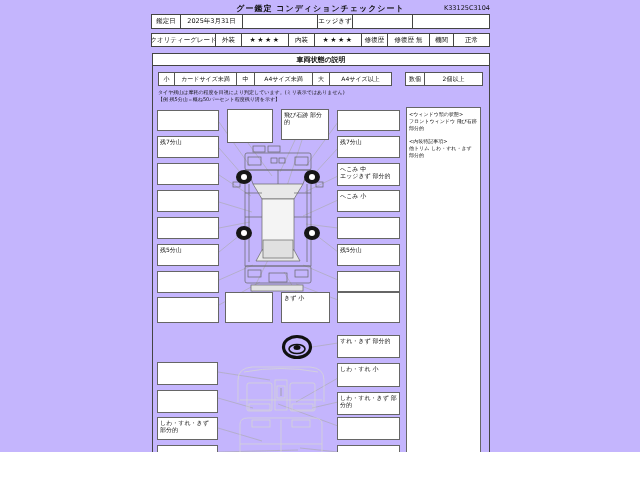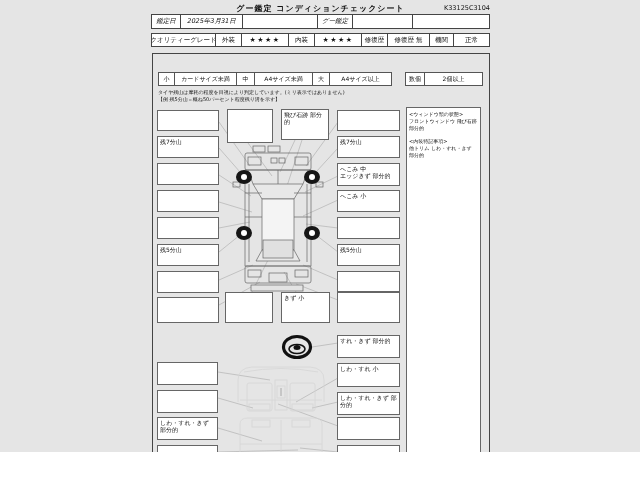--- a/index.html
+++ b/index.html
@@ -1,16 +1,16 @@
 <!DOCTYPE html>
 <html><head>
 <meta charset="utf-8">
 <style>
   html,body{margin:0;padding:0;background:#fff;}
-  .page{position:relative;width:640px;height:452px;background:#e5e5e5;overflow:hidden;
+  .page{position:relative;width:640px;height:452px;background:#c4b5fd;overflow:hidden;
         font-family:"DejaVu Sans",sans-serif;color:#111;}
   .art{position:absolute;left:0;top:0;width:640px;height:480px;}
   .title{position:absolute;left:151px;top:3px;width:339px;text-align:center;
          font-size:8px;font-weight:bold;letter-spacing:1px;}
   .code{position:absolute;left:390px;top:4px;width:100px;text-align:right;font-size:6.5px;}
   .row{position:absolute;display:flex;border:1px solid #444;background:#fff;box-sizing:border-box;}
   .cell{border-right:1px solid #444;display:flex;align-items:center;justify-content:center;
         font-size:6.5px;box-sizing:border-box;overflow:hidden;white-space:nowrap;}
   .cell:last-child{border-right:none;text-align:center;}
   .stars{font-size:7px;letter-spacing:1.5px;}
@@ -129,42 +129,43 @@
     <g>
       <ellipse cx="297" cy="347" rx="13.5" ry="10.5" fill="none" stroke="#111" stroke-width="3.2"></ellipse>
       <ellipse cx="297" cy="349" rx="8" ry="4.5" fill="none" stroke="#111" stroke-width="1.6"></ellipse>
       <ellipse cx="297" cy="347.5" rx="3.5" ry="2.5" fill="#111"></ellipse>
     </g>
   </svg>
 
   <div class="title">グー鑑定 コンディションチェックシート</div>
   <div class="code">K33125C3104</div>
 
-  <div class="row" style="left:151px;top:14px;width:339px;height:15px;font-style:italic;">
+  <div class="row" style="left:151px;top:14px;width:339px;height:15px;">
     <div class="cell" style="width:29px;">鑑定日</div>
     <div class="cell" style="width:62px;">2025年3月31日</div>
     <div class="cell" style="width:75px;"></div>
-    <div class="cell" style="width:35px;">グー鑑定</div>
+    <div class="cell" style="width:35px;">エッジきず</div>
     <div class="cell" style="width:60px;"></div>
     <div class="cell" style="flex:1;"></div>
   </div>
 
   <div class="row" style="left:151px;top:33px;width:339px;height:14px;">
     <div class="cell" style="width:64px;">クオリティーグレード</div>
     <div class="cell" style="width:26px;">外装</div>
     <div class="cell stars" style="width:47px;">★★★★</div>
     <div class="cell" style="width:26px;">内装</div>
     <div class="cell stars" style="width:47px;">★★★★</div>
     <div class="cell" style="width:26px;">修復歴</div>
     <div class="cell" style="width:42px;text-align:center;">修復歴 無</div>
     <div class="cell" style="width:24px;">機関</div>
     <div class="cell" style="flex:1;">正常</div>
   </div>
 
   <div class="section"></div>
+  <div class="sectionTitle">車両状態の説明</div>
 
   <div class="lg" style="left:158px;top:72px;width:17px;height:14px;">小</div>
   <div class="lg" style="left:174px;top:72px;width:63px;height:14px;">カードサイズ未満</div>
   <div class="lg" style="left:236px;top:72px;width:19px;height:14px;">中</div>
   <div class="lg" style="left:254px;top:72px;width:59px;height:14px;">A4サイズ未満</div>
   <div class="lg" style="left:312px;top:72px;width:18px;height:14px;">大</div>
   <div class="lg" style="left:329px;top:72px;width:63px;height:14px;">A4サイズ以上</div>
   <div class="lg" style="left:405px;top:72px;width:20px;height:14px;">数個</div>
   <div class="lg" style="left:424px;top:72px;width:59px;height:14px;">2個以上</div>
 

